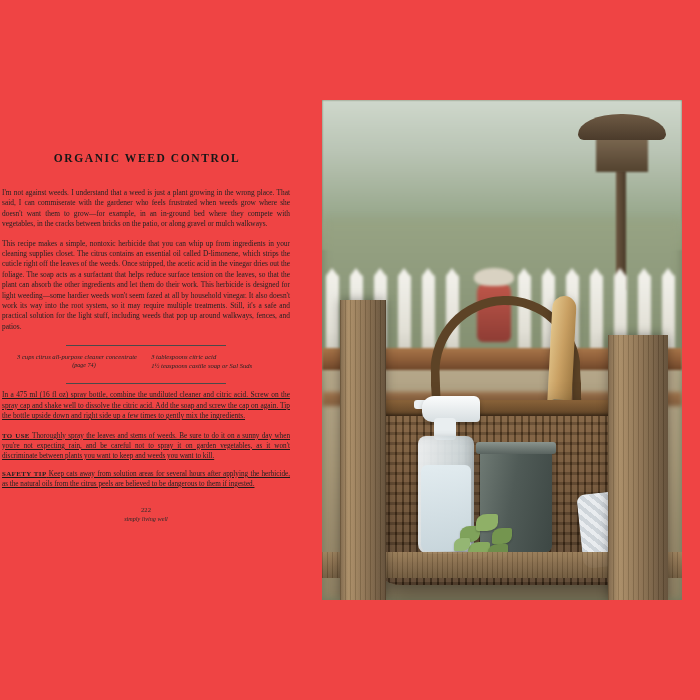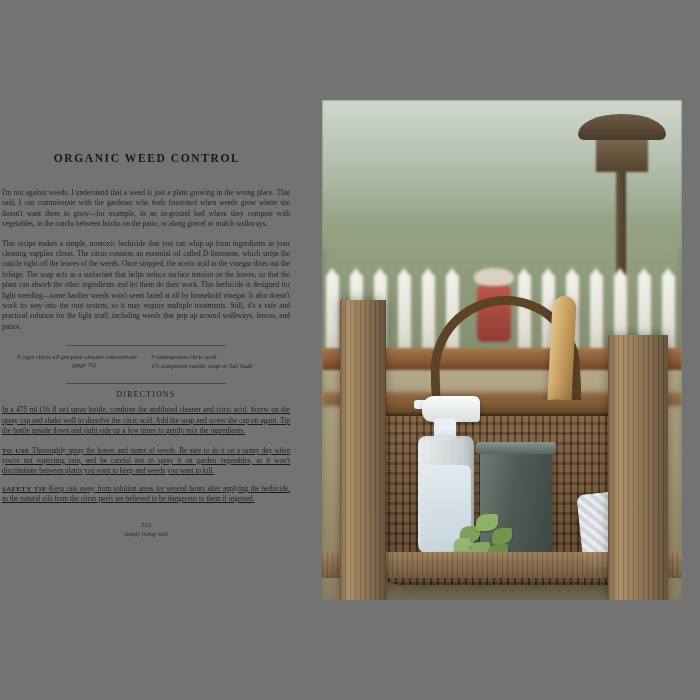--- a/index.html
+++ b/index.html
@@ -11,21 +11,21 @@
     width: 700px;
     height: 700px;
     font-family: "Liberation Serif", serif;
     color: #1a1a1a;
     overflow: hidden;
   }
   .spread {
     position: relative;
     width: 700px;
     height: 700px;
-    background: #737373;
+    background: #ef4444;
   }
 
   
   .text-page {
     position: absolute;
     left: 0px;
     top: 100px;
     width: 300px;
     height: 500px;
     box-sizing: border-box;
@@ -466,21 +466,20 @@
           <span>3 cups citrus all-purpose cleaner concentrate</span>
           <span class="ing-note">(page 74)</span>
         </div>
         <div class="ing-col right">
           <div>3 tablespoons citric acid</div>
           <div>1½ teaspoons castile soap or Sal Suds</div>
         </div>
       </div>
 
       <hr class="rule">
-      <div class="section-head">DIRECTIONS</div>
 
       <div class="directions-block">
         <p class="body">In a 475 ml (16 fl oz) spray bottle, combine the undiluted cleaner and citric acid. Screw on the spray cap and shake well to dissolve the citric acid. Add the soap and screw the cap on again. Tip the bottle upside down and right side up a few times to gently mix the ingredients.</p>
 
         <p class="tip">
           <span class="tip-label">TO USE</span>
           <span>Thoroughly spray the leaves and stems of weeds. Be sure to do it on a sunny day when you're not expecting rain, and be careful not to spray it on garden vegetables, as it won't discriminate between plants you want to keep and weeds you want to kill.</span>
         </p>
 
         <p class="tip">

